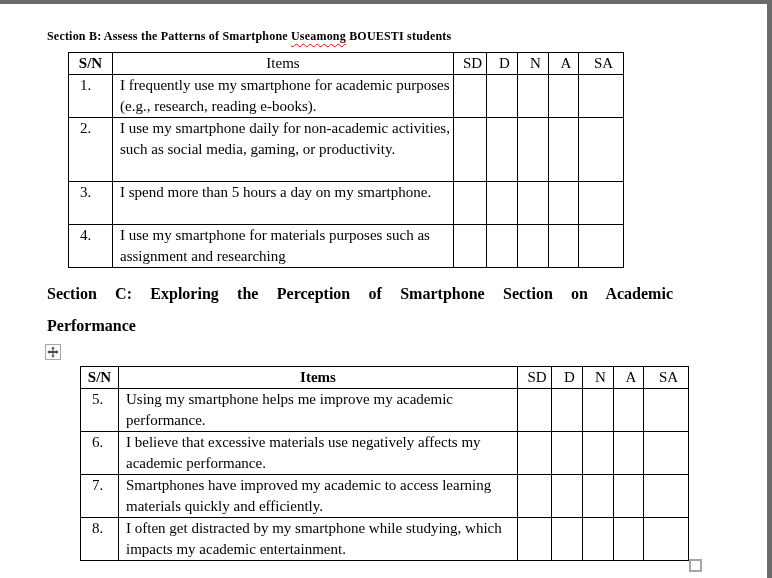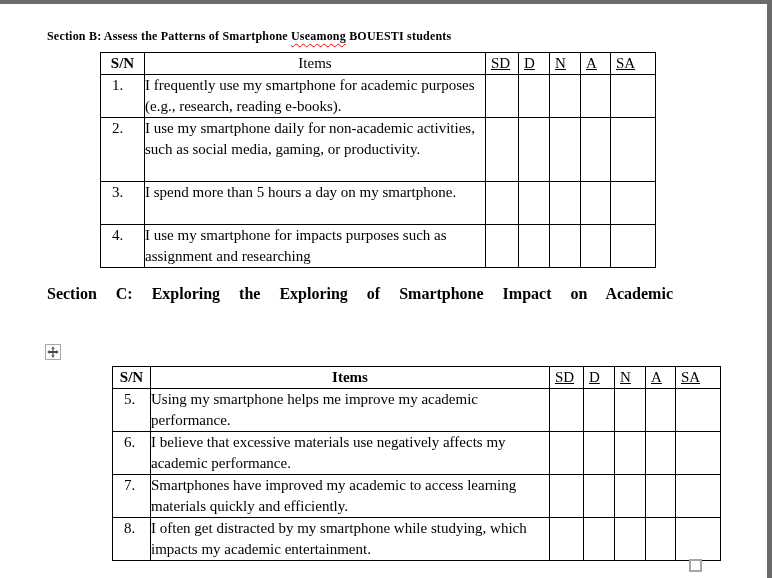--- a/index.html
+++ b/index.html
@@ -9,27 +9,27 @@
   .edge-top   { position:absolute; left:0; top:0; width:772px; height:4px; background:#6b6b6b; }
   .edge-right { position:absolute; right:0; top:0; width:5px; height:578px; background:#6b6b6b; }
 
   .title-b { position:absolute; left:47px; top:1px; font-size:12px; font-weight:bold; letter-spacing:0.2px; white-space:nowrap;margin-top:28px; }
   .misspell { text-decoration-line:underline; text-decoration-style:wavy; text-decoration-color:#ff0000; text-decoration-thickness:1px; text-underline-offset:3px; }
 
   .title-c { position:absolute; left:47px; top:282px; width:626px; font-size:16px; font-weight:bold; line-height:23px; }
   .title-c .line1 { text-align:justify; text-align-last:justify; }
   .title-c .line2 { margin-top:9px; }
 
-  table.tbl { position:absolute; border-collapse:collapse; table-layout:fixed; font-size:15px;margin-left:32px; }
+  table.tbl { position:absolute; border-collapse:collapse; table-layout:fixed; font-size:15px; }
   .tbl th, .tbl td { border:1px solid #000; vertical-align:top; line-height:21px; padding:0; overflow:hidden; }
   .tbl th { font-weight:normal; text-align:center; }
   .tbl th.bold { font-weight:bold; }
-  .tbl th.rate { text-align:left; padding-left:5px;text-decoration:underline; }
+  .tbl th.rate { text-align:center; padding-left:5px; }
   .tbl td.sn   { padding-left:11px; }
-  .tbl td.item { padding-right:3px; }
+  .tbl td.item { padding-left:7px; padding-right:3px; }
 
   #table-b { left:68px; top:52px; width:555px; }
   #table-c { left:80px; top:366px; width:608px; }
 
   .h21{height:21px} .h22{height:22px} .h42{height:42px} .h43{height:43px} .h64{height:64px}
 
   .move-handle { position:absolute; left:45px; top:344px; width:16px; height:16px;
                  border:1px solid #a8a8a8; background:#fcfcfc; display:flex; align-items:center; justify-content:center; cursor:move; }
   .resize-handle { position:absolute; left:689px; top:559px; width:13px; height:13px;
                    border:2px solid #a6a6a6; background:#fff; }
@@ -84,32 +84,33 @@
     <td class="sn">3.</td>
     <td class="item">I spend more than 5 hours a day on my smartphone.</td>
     <td></td>
         <td></td>
         <td></td>
         <td></td>
         <td></td>
   </tr>
   <tr class="h42">
     <td class="sn">4.</td>
-    <td class="item">I use my smartphone for impacts purposes such as assignment and researching</td>
+    <td class="item">I use my smartphone for materials purposes such as assignment and researching</td>
     <td></td>
         <td></td>
         <td></td>
         <td></td>
         <td></td>
   </tr>
 </tbody>
   </table>
 
 <div class="title-c">
-  <div class="line1">Section C: Exploring the Exploring of Smartphone Impact on Academic</div>
+  <div class="line1">Section C: Exploring the Perception of Smartphone Section on Academic</div>
+  <div class="line2">Performance</div>
 </div>
 
 <div class="move-handle">
   <span style="display:flex">
     <svg width="12" height="12" viewBox="0 0 16 16">
         <path d="M8 0.5 L10.3 3.5 H8.8 V6.8 H12.5 V5.3 L15.5 8 L12.5 10.7 V9.2 H8.8 V12.5 H10.3 L8 15.5 L5.7 12.5 H7.2 V9.2 H3.5 V10.7 L0.5 8 L3.5 5.3 V6.8 H7.2 V3.5 H5.7 Z" fill="#4a4a4a"></path>
       </svg>
   </span>
 </div>
 

